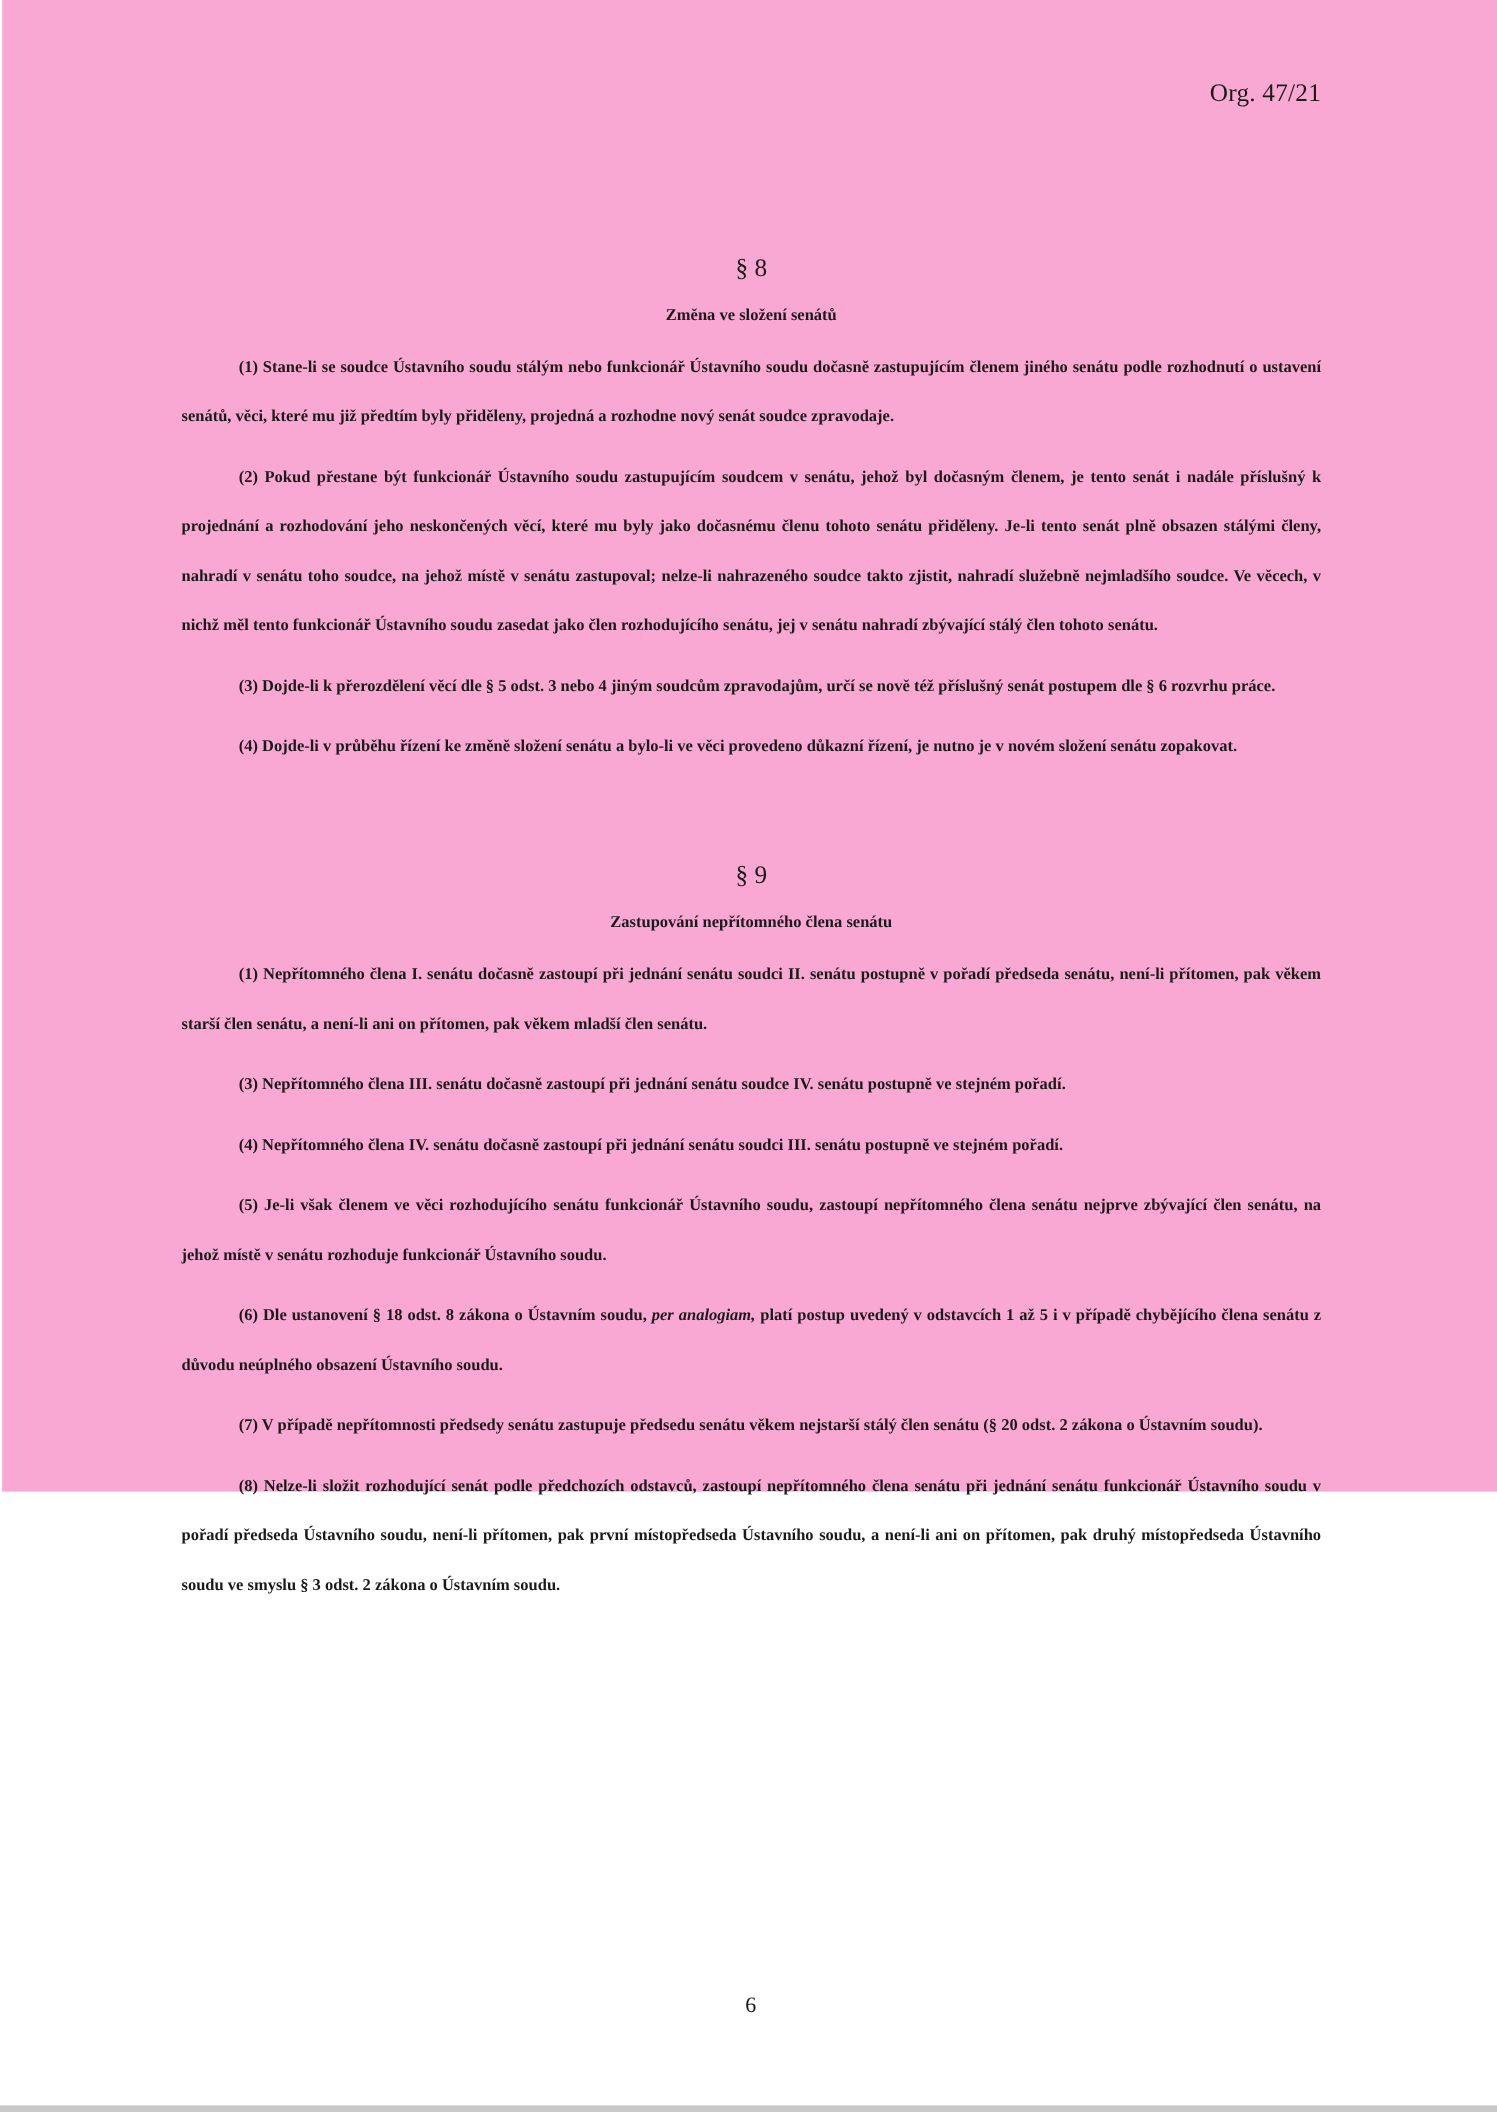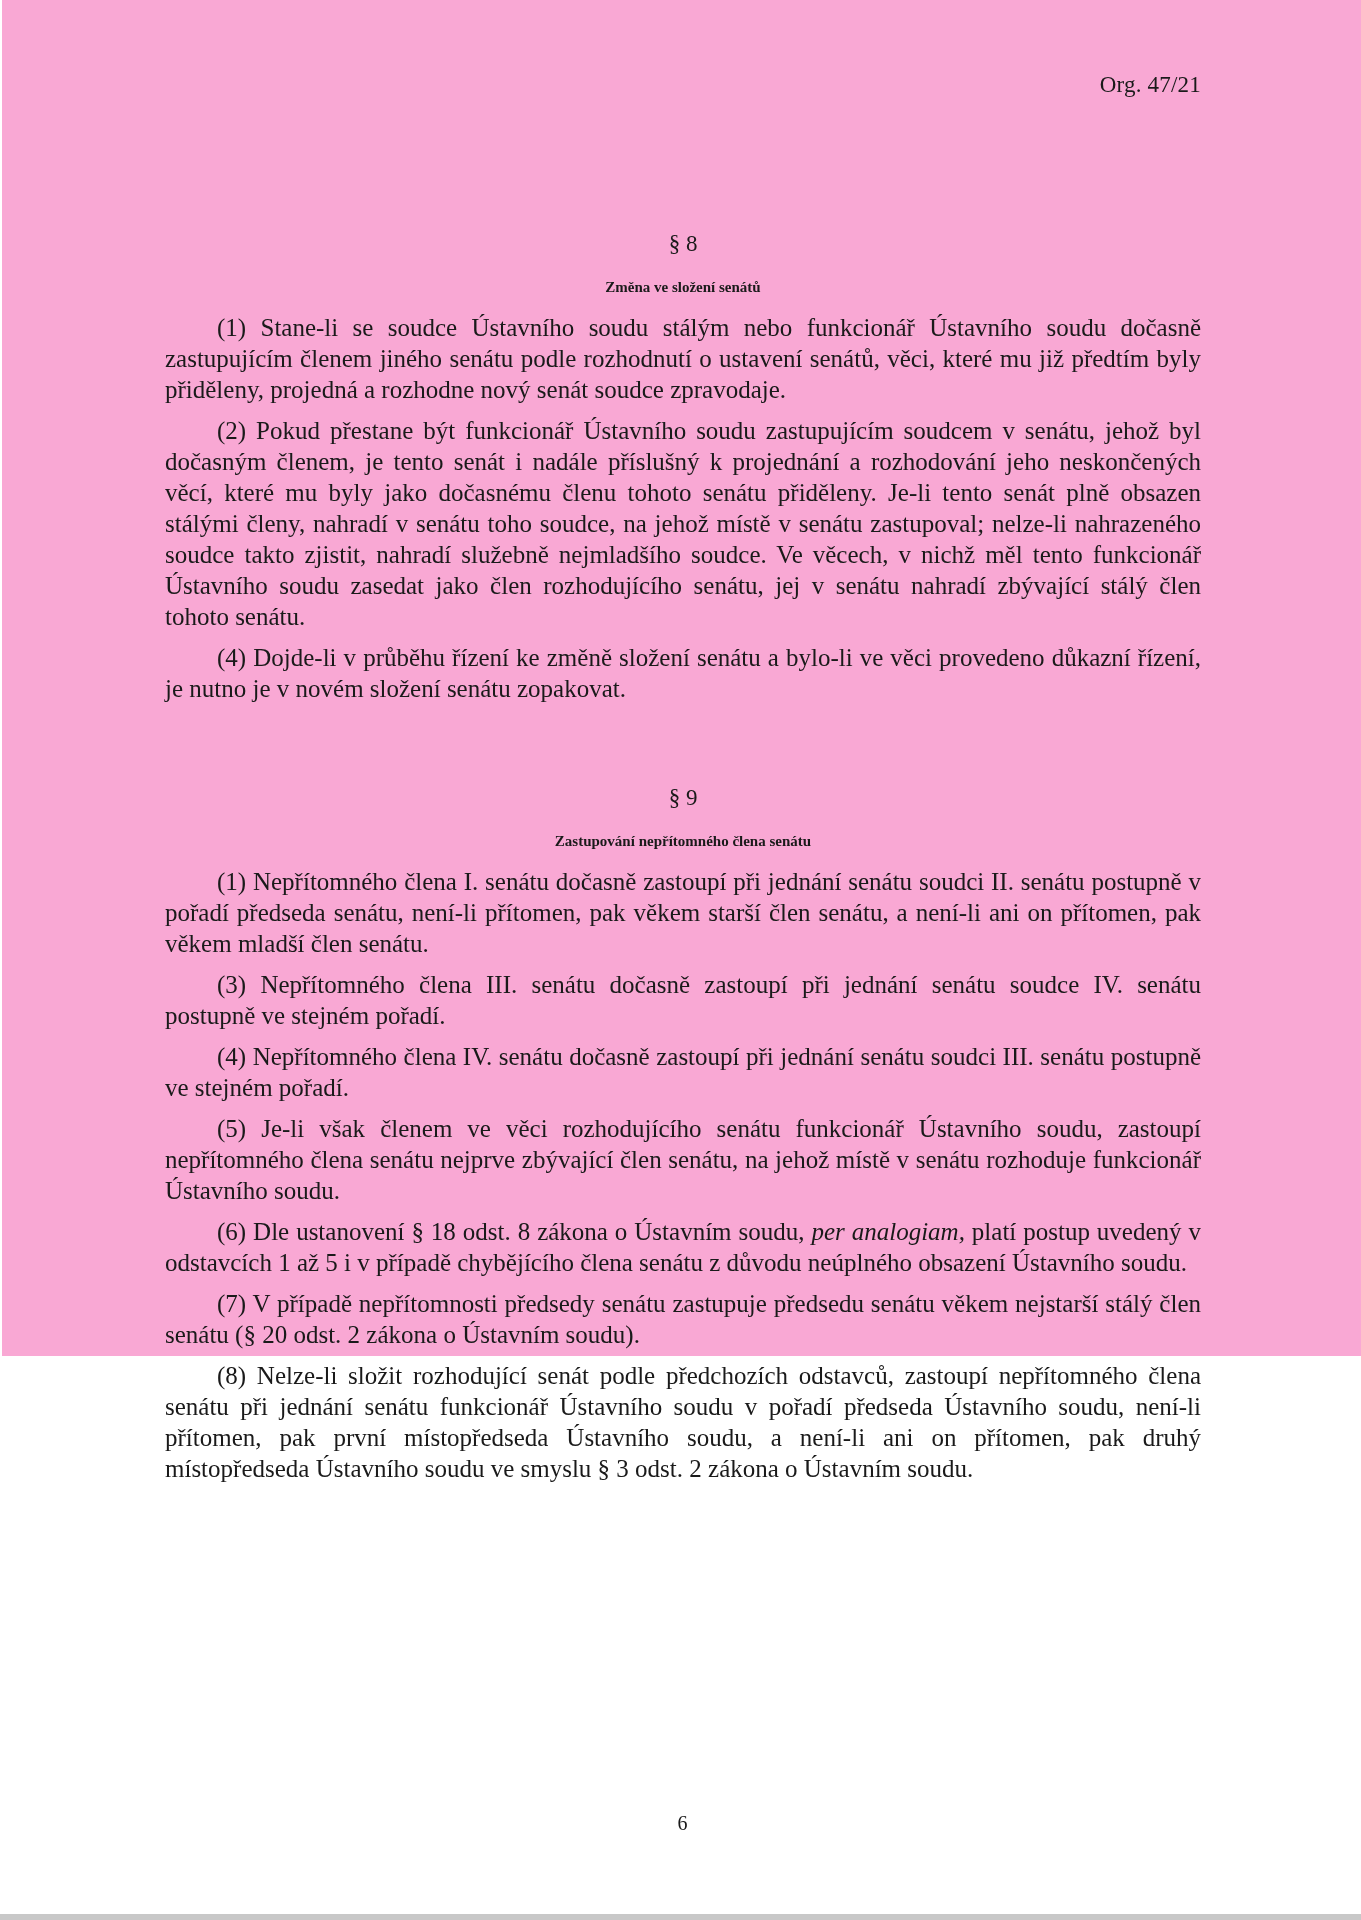--- a/index.html
+++ b/index.html
@@ -49,25 +49,26 @@
       line-height: 28px;
     }
     .section-title {
       text-align: center;
       font-size: 15px;
       font-weight: bold;
       margin: 0 0 10px 0;
       line-height: 30px;
     }
     .para {
-      font-size: 25px;
-      line-height: 31px;
+      font-size: 15px;
+      line-height: 45px;
       text-align: justify;
       text-indent: 52px;
       margin: 0 0 10px 0;
+      font-weight: bold;
     }
     .para .em {
       font-style: italic;
     }
     .section-gap {
       height: 70px;
     }
     .page-number {
       position: absolute;
       top: 1812px;
@@ -84,20 +85,21 @@
 
   <div class="header-ref">Org. 47/21</div>
 
   <div class="content">
 
     <section>
       <div class="section-number">§ 8</div>
       <div class="section-title">Změna ve složení senátů</div>
       <p class="para">(1) Stane-li se soudce Ústavního soudu stálým nebo funkcionář Ústavního soudu dočasně zastupujícím členem jiného senátu podle rozhodnutí o ustavení senátů, věci, které mu již předtím byly přiděleny, projedná a rozhodne nový senát soudce zpravodaje.</p>
       <p class="para">(2) Pokud přestane být funkcionář Ústavního soudu zastupujícím soudcem v senátu, jehož byl dočasným členem, je tento senát i nadále příslušný k projednání a rozhodování jeho neskončených věcí, které mu byly jako dočasnému členu tohoto senátu přiděleny. Je-li tento senát plně obsazen stálými členy, nahradí v senátu toho soudce, na jehož místě v senátu zastupoval; nelze-li nahrazeného soudce takto zjistit, nahradí služebně nejmladšího soudce. Ve věcech, v nichž měl tento funkcionář Ústavního soudu zasedat jako člen rozhodujícího senátu, jej v senátu nahradí zbývající stálý člen tohoto senátu.</p>
+      <p class="para">(3) Dojde-li k přerozdělení věcí dle § 5 odst. 3 nebo 4 jiným soudcům zpravodajům, určí se nově též příslušný senát postupem dle § 6 rozvrhu práce.</p>
       <p class="para">(4) Dojde-li v průběhu řízení ke změně složení senátu a bylo-li ve věci provedeno důkazní řízení, je nutno je v novém složení senátu zopakovat.</p>
     </section>
 
     <div class="section-gap"></div>
 
     <section>
       <div class="section-number">§ 9</div>
       <div class="section-title">Zastupování nepřítomného člena senátu</div>
       <p class="para">(1) Nepřítomného člena I. senátu dočasně zastoupí při jednání senátu soudci II. senátu postupně v pořadí předseda senátu, není-li přítomen, pak věkem starší člen senátu, a není-li ani on přítomen, pak věkem mladší člen senátu.</p>
       <p class="para">(3) Nepřítomného člena III. senátu dočasně zastoupí při jednání senátu soudce IV. senátu postupně ve stejném pořadí.</p>

